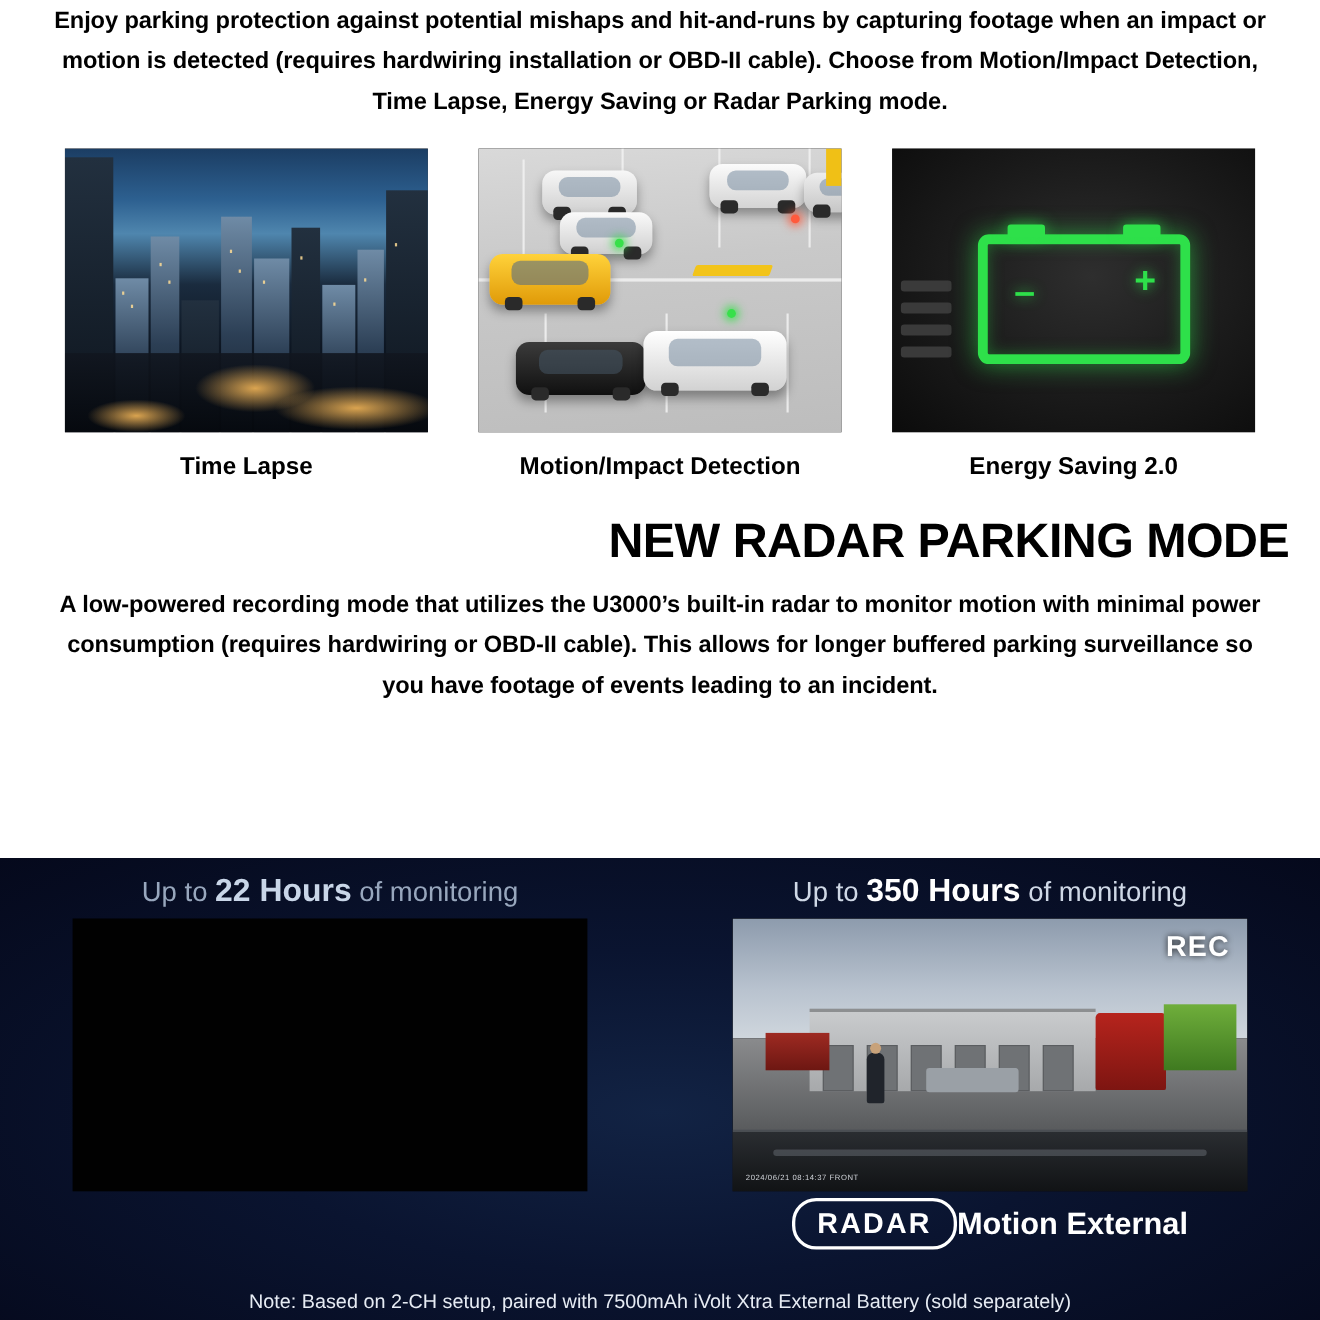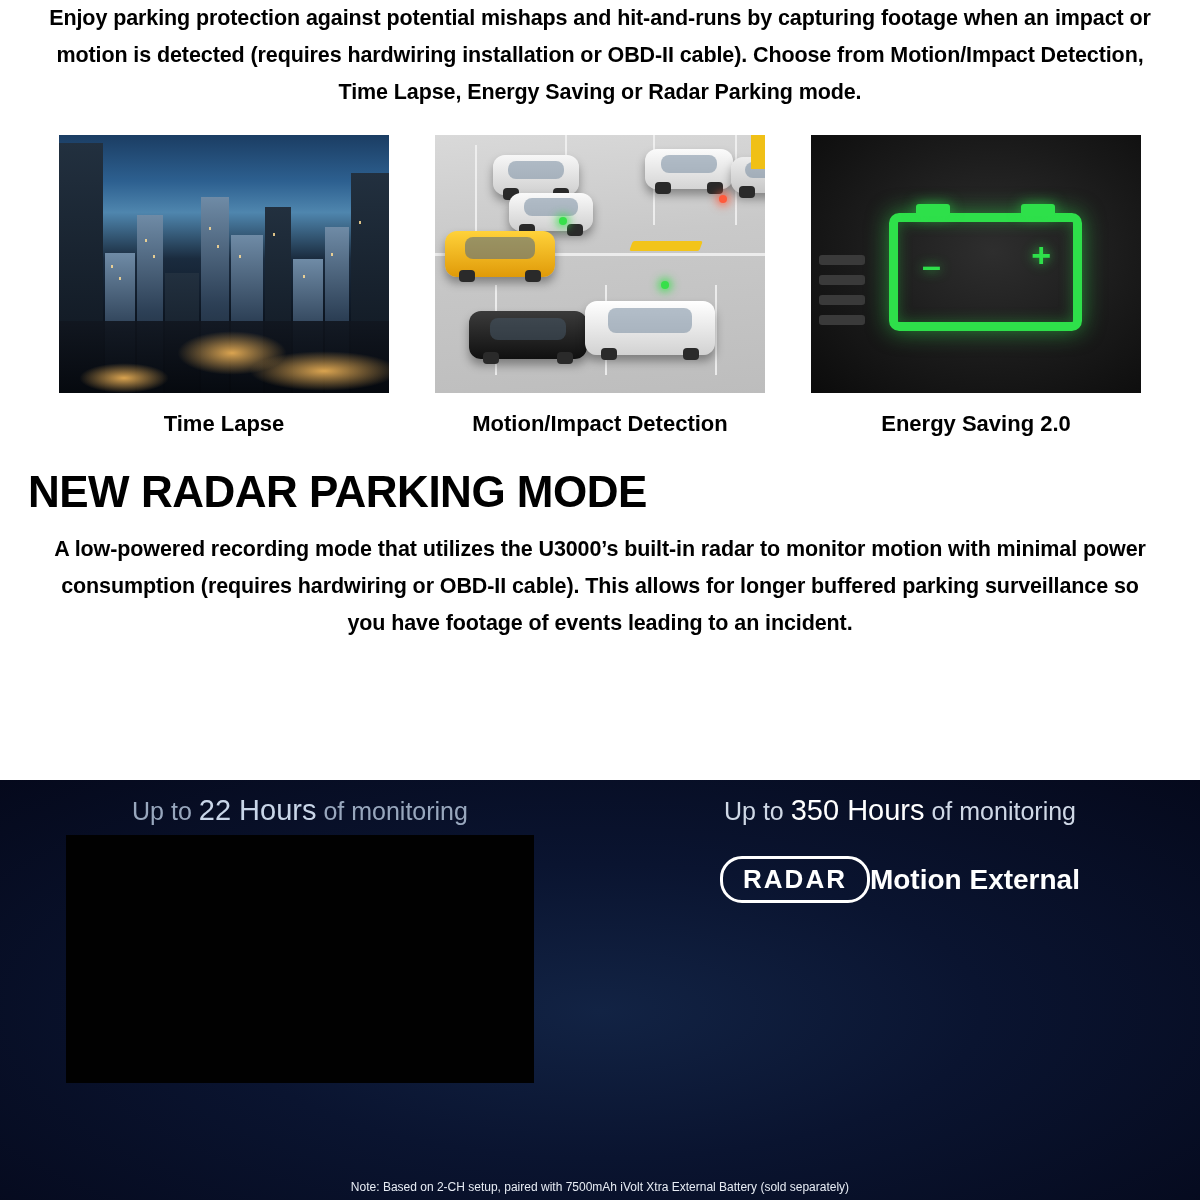--- a/index.html
+++ b/index.html
@@ -188,21 +188,21 @@
     text-shadow: 0 0 12px rgba(46,224,74,.8);
   }
   .vent {
     position: absolute;
     background: #3a3a3a;
     border-radius: 3px;
   }
 
   
   .section2-title {
-    text-align: left;
+    text-align: right;
     font-size: 44px;
     font-weight: bold;
     margin: 30px 0 14px 0;
     letter-spacing: -0.5px;
   }
   .section2-body {
     text-align: center;
     font-size: 21.5px;
     font-weight: bold;
     line-height: 1.72;
@@ -233,21 +233,21 @@
     padding-top: 14px;
     box-sizing: border-box;
   }
   .hours-line {
     font-size: 25px;
     color: #cfd8e6;
     margin-bottom: 8px;
     white-space: nowrap;
   }
   .hours-line .big {
-    font-weight: normal;
+    font-weight: bold;
     font-size: 29px;
     color: #ffffff;
   }
   .hours-line.dim { color: #98a7bd; }
   .hours-line.dim .big { color: #c9d6e8; }
 
   .video-box {
     width: 468px;
     height: 248px;
     background: #000;
@@ -323,21 +323,21 @@
   }
 
   .col-caption {
     margin-top: 16px;
     font-size: 28px;
     font-weight: bold;
     color: #8ea2bd;
     text-align: center;
   }
   .radar-caption {
-    margin-top: 21px;
+    margin-top: 6px;
     display: flex;
     align-items: center;
     text-align: right;
   }
   .radar-pill {
     border: 3px solid #ffffff;
     border-radius: 22px;
     padding: 5px 20px;
     font-size: 26px;
     font-weight: bold;
@@ -347,21 +347,21 @@
   .radar-text {
     font-size: 28px;
     font-weight: bold;
     color: #ffffff;
   }
   .band-note {
     position: absolute;
     left: 0; bottom: 6px;
     width: 100%;
     text-align: center;
-    font-size: 12px;
+    font-size: 18px;
     color: #e7ecf4;
   }
 </style>
 </head>
 <body>
 
 <div class="page">
 
   <div class="top-section">
 
@@ -501,20 +501,42 @@
         <div class="video-box blank"></div>
       </div>
 
       <div class="band-col">
         <div class="hours-line">
           <span>Up to</span>
           <span class="big">350 Hours</span>
           <span>of monitoring</span>
         </div>
 
+        <div class="video-box">
+          <div class="scene-sky"></div>
+          <div class="scene-ground"></div>
+          <div class="warehouse">
+            <div class="door" style="left:12px;"></div>
+            <div class="door" style="left:52px;"></div>
+            <div class="door" style="left:92px;"></div>
+            <div class="door" style="left:132px;"></div>
+            <div class="door" style="left:172px;"></div>
+            <div class="door" style="left:212px;"></div>
+          </div>
+          <div class="container-red"></div>
+          <div class="truck-red"></div>
+          <div class="container-green"></div>
+          <div class="person"></div>
+          <div style="position:absolute; left:176px; top:136px; width:84px; height:22px; background:#9aa0a6; border-radius:3px;"></div>
+          <div class="hood">
+              <div class="hood-line"></div>
+            </div>
+          <div class="rec-label">REC</div>
+          <div class="stamp">2024/06/21 08:14:37  FRONT</div>
+        </div>
 
         <div class="radar-caption">
           <div class="radar-pill">RADAR</div>
           <div class="radar-text">Motion External</div>
         </div>
       </div>
 
     </div>
 
     <div class="band-note">Note: Based on 2-CH setup, paired with 7500mAh iVolt Xtra External Battery  (sold separately)</div>

